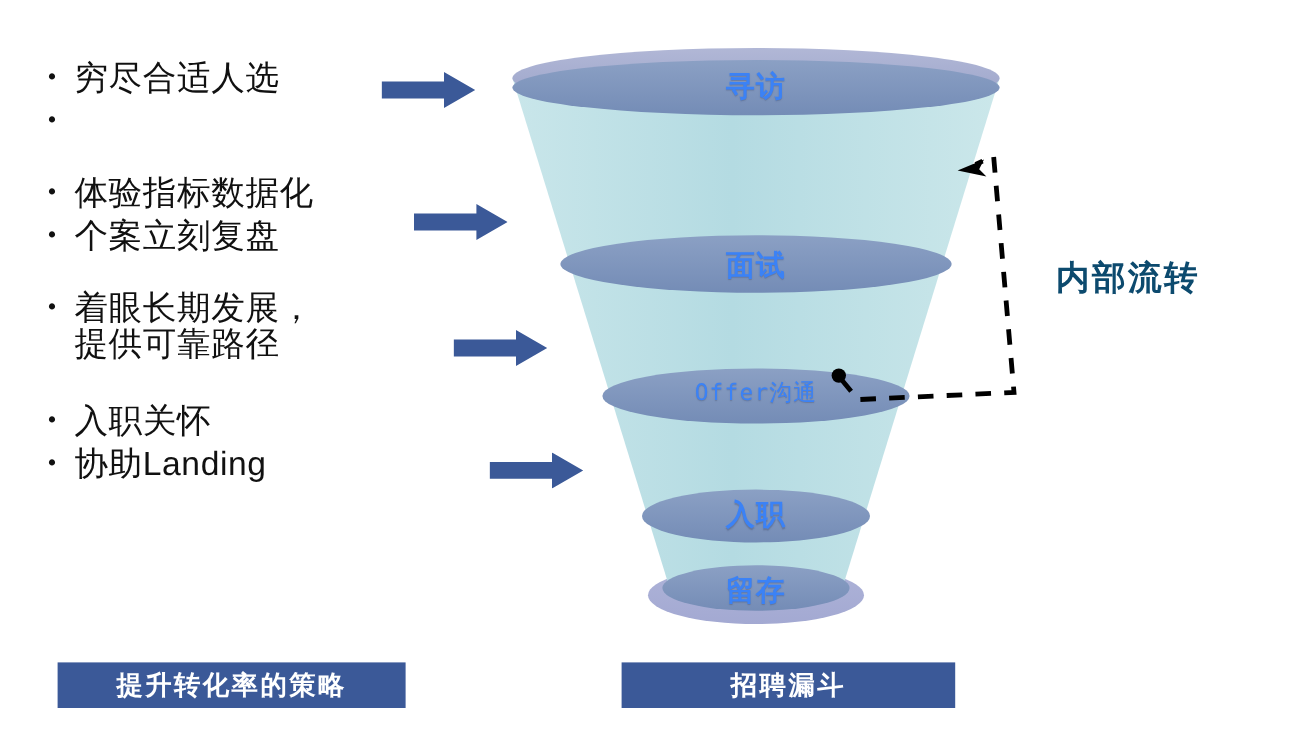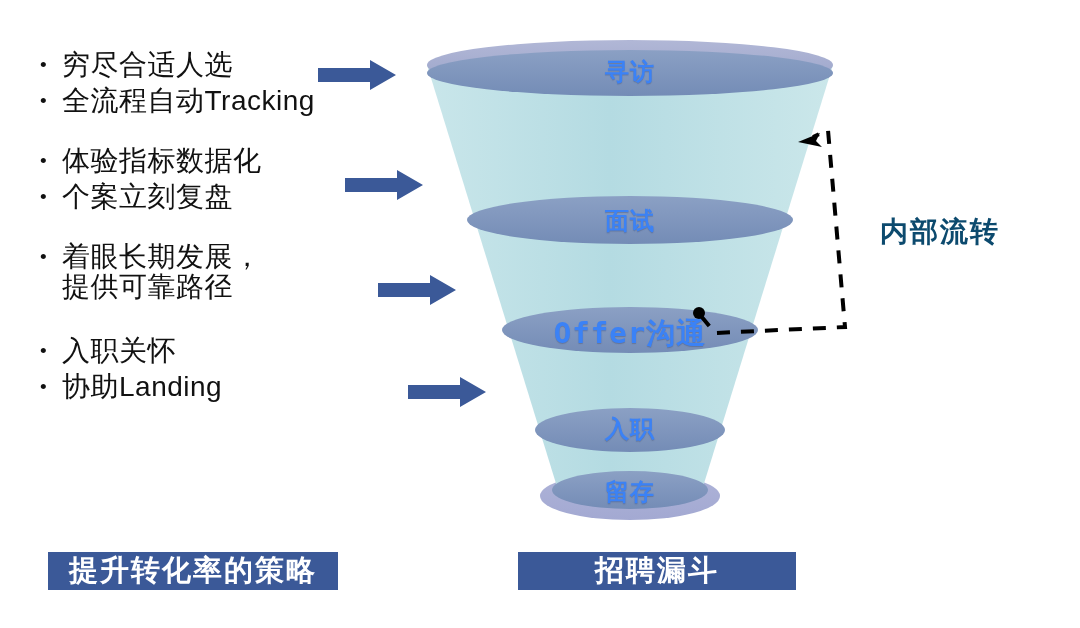--- a/index.html
+++ b/index.html
@@ -71,22 +71,22 @@
     color: #3b82f6;
     font-size: 24px;
     font-weight: 600;
     letter-spacing: 1px;
     text-shadow: 0 1px 1px rgba(60,70,100,0.35);
     pointer-events: none;
     white-space: nowrap;
   }
   .funnel-stage-label.mono {
     font-family: "DejaVu Sans Mono", "Liberation Mono", monospace;
-    font-size: 29px;
-    font-weight: 700;
+    font-size: 19px;
+    font-weight: 400;
   }
 
   
   #internal-transfer-label {
     position: absolute;
     left: 880px;
     top: 213px;
     font-size: 28px;
     font-weight: 700;
     letter-spacing: 2px;
@@ -96,21 +96,21 @@
     position: absolute;
     left: 680px;
     top: 100px;
   }
 
   
   .caption-banner {
     position: absolute;
     background: #3b5998;
     color: #ffffff;
-    font-size: 29px;
+    font-size: 22px;
     font-weight: 700;
     letter-spacing: 2px;
     display: flex;
     align-items: center;
     justify-content: center;
     height: 38px;
   }
   #caption-left  { left: 48px;  top: 552px; width: 290px; }
   #caption-right { left: 518px; top: 552px; width: 278px; }
 </style>
@@ -119,21 +119,20 @@
 
 <div id="bullet-column">
 
   <div class="bullet-group g0">
     <div class="bullet-row">
       <span class="bullet-dot">•</span>
       <span class="bullet-text">穷尽合适人选</span>
     </div>
     <div class="bullet-row">
       <span class="bullet-dot">•</span>
-      <span class="bullet-text">全流程自动Tracking</span>
     </div>
   </div>
 
   <div class="bullet-group g1">
     <div class="bullet-row">
       <span class="bullet-dot">•</span>
       <span class="bullet-text">体验指标数据化</span>
     </div>
     <div class="bullet-row">
       <span class="bullet-dot">•</span>

